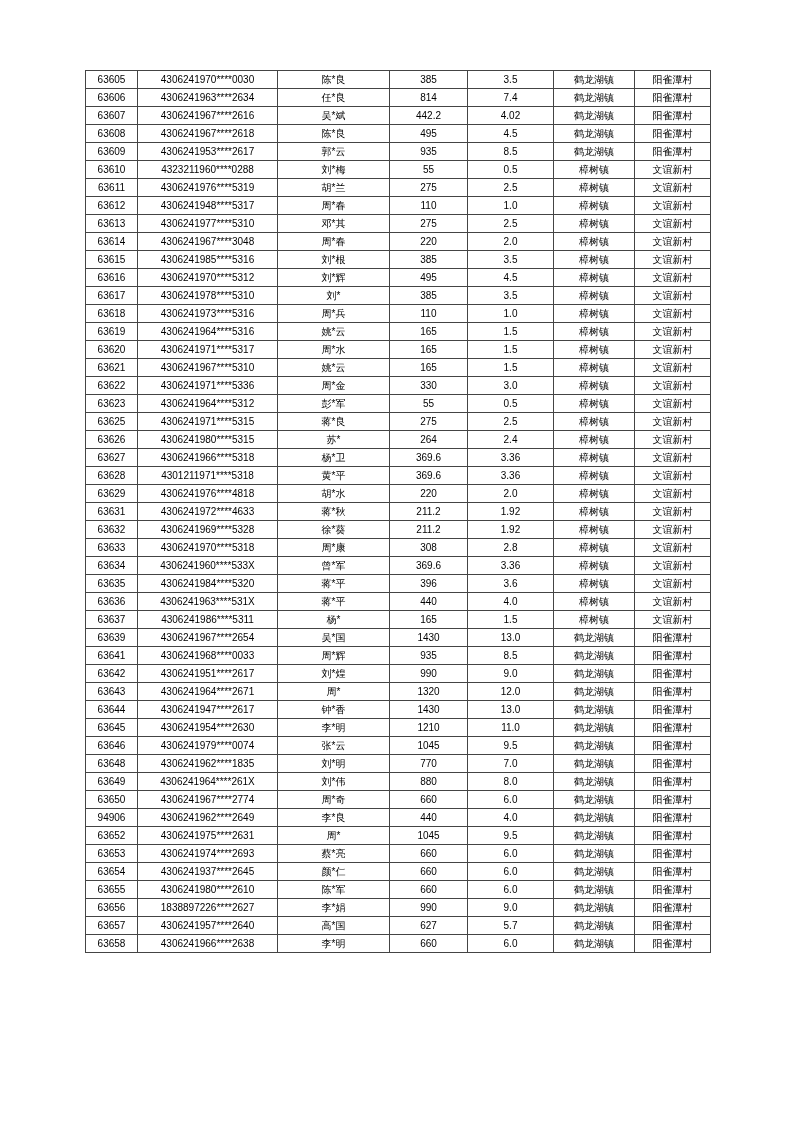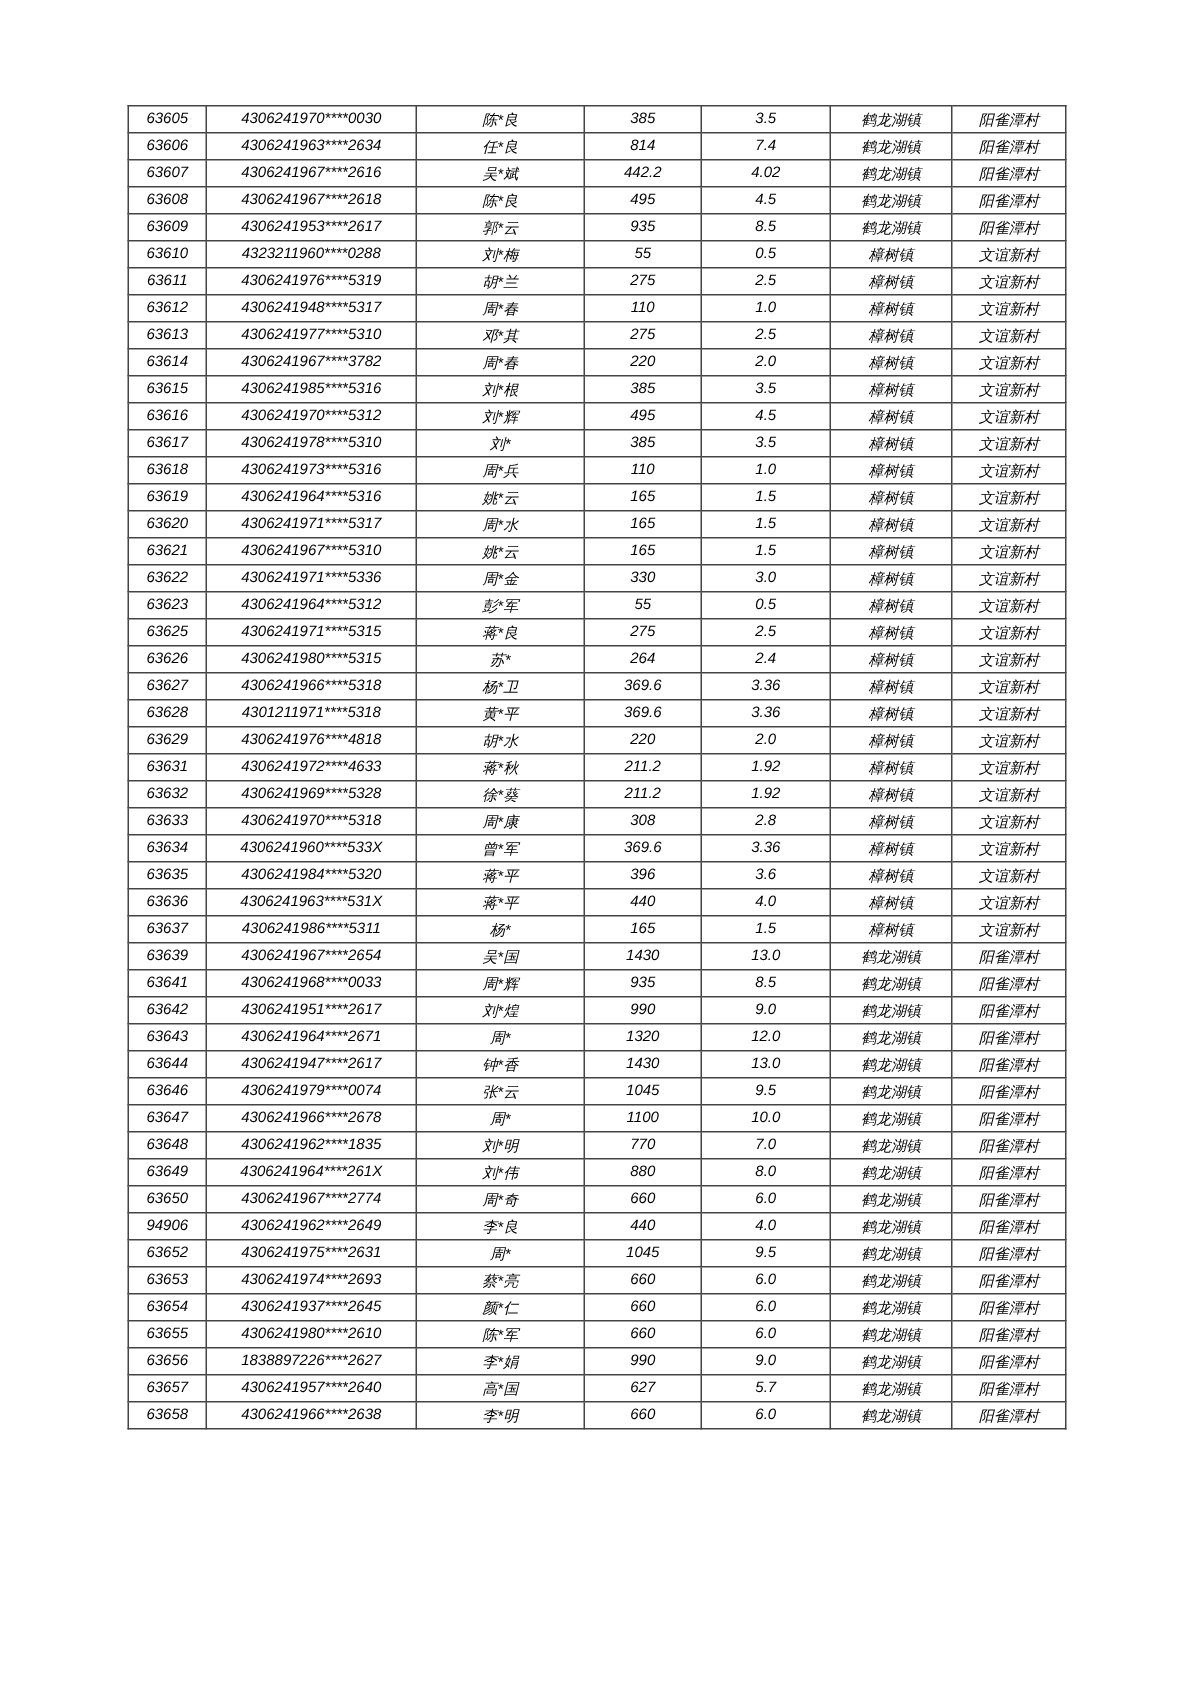--- a/index.html
+++ b/index.html
@@ -7,21 +7,20 @@
     padding: 0;
     background: #ffffff;
     font-family: "Liberation Sans", sans-serif;
   }
   .page {
     position: relative;
     width: 794px;
     height: 1122px;
     background: #ffffff;
     overflow: hidden;
-    font-style: italic;
   }
   table.data-table {
     position: absolute;
     left: 85px;
     top: 70px;
     border-collapse: collapse;
     table-layout: fixed;
     width: 625px;
     font-size: 10px;
     color: #000000;
@@ -134,21 +133,21 @@
           <td>63613</td>
           <td>4306241977****5310</td>
           <td>邓*其</td>
           <td>275</td>
           <td>2.5</td>
           <td>樟树镇</td>
           <td>文谊新村</td>
         </tr>
         <tr>
           <td>63614</td>
-          <td>4306241967****3782</td>
+          <td>4306241967****3048</td>
           <td>周*春</td>
           <td>220</td>
           <td>2.0</td>
           <td>樟树镇</td>
           <td>文谊新村</td>
         </tr>
         <tr>
           <td>63615</td>
           <td>4306241985****5316</td>
           <td>刘*根</td>
@@ -376,38 +375,38 @@
         <tr>
           <td>63644</td>
           <td>4306241947****2617</td>
           <td>钟*香</td>
           <td>1430</td>
           <td>13.0</td>
           <td>鹤龙湖镇</td>
           <td>阳雀潭村</td>
         </tr>
         <tr>
+          <td>63645</td>
+          <td>4306241954****2630</td>
+          <td>李*明</td>
+          <td>1210</td>
+          <td>11.0</td>
+          <td>鹤龙湖镇</td>
+          <td>阳雀潭村</td>
+        </tr>
+        <tr>
           <td>63646</td>
           <td>4306241979****0074</td>
           <td>张*云</td>
           <td>1045</td>
           <td>9.5</td>
           <td>鹤龙湖镇</td>
           <td>阳雀潭村</td>
         </tr>
         <tr>
-          <td>63647</td>
-          <td>4306241966****2678</td>
-          <td>周*</td>
-          <td>1100</td>
-          <td>10.0</td>
-          <td>鹤龙湖镇</td>
-          <td>阳雀潭村</td>
-        </tr>
-        <tr>
           <td>63648</td>
           <td>4306241962****1835</td>
           <td>刘*明</td>
           <td>770</td>
           <td>7.0</td>
           <td>鹤龙湖镇</td>
           <td>阳雀潭村</td>
         </tr>
         <tr>
           <td>63649</td>

